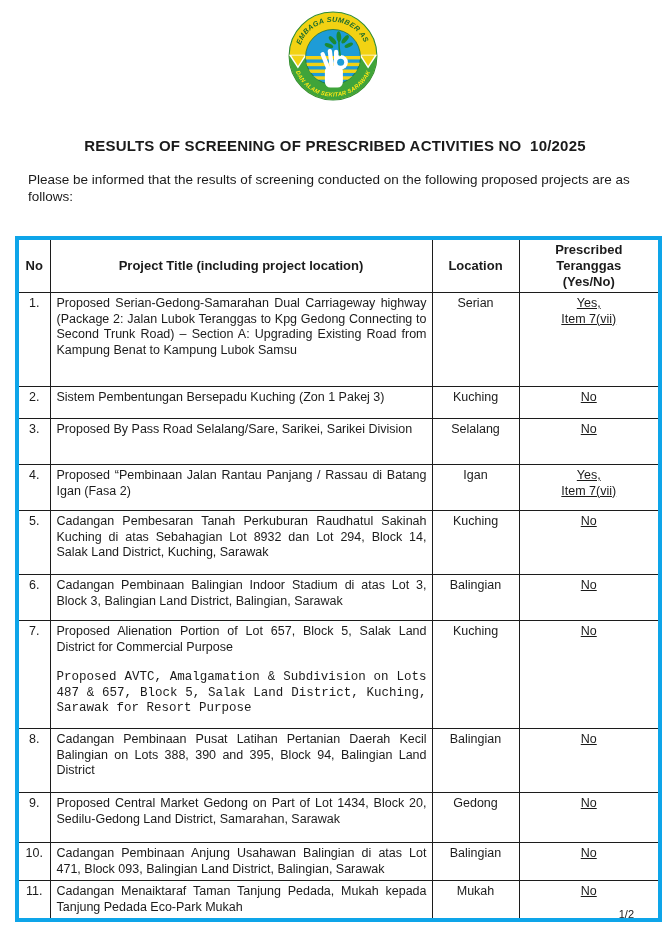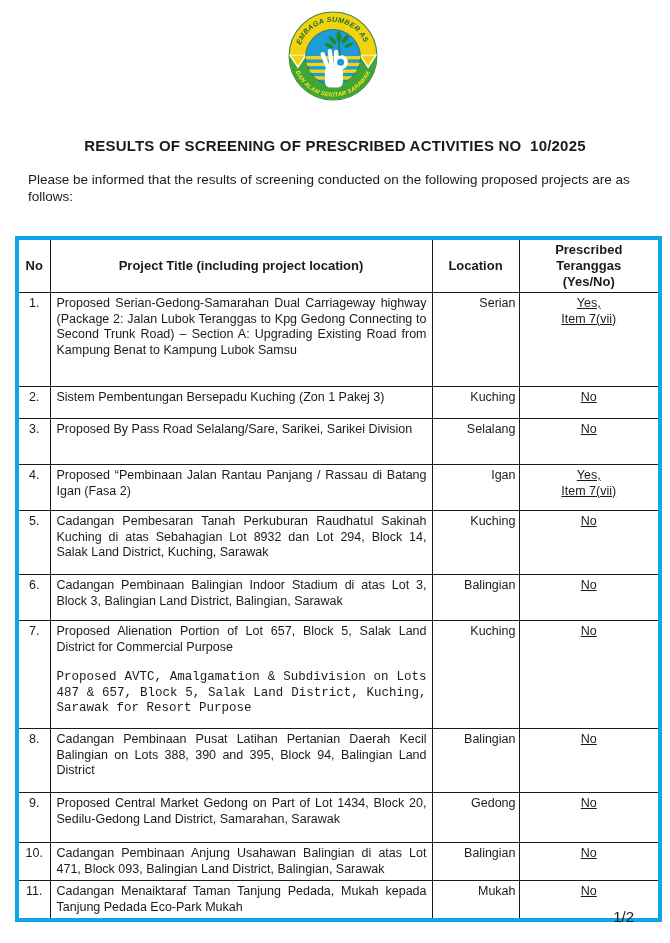--- a/index.html
+++ b/index.html
@@ -70,38 +70,38 @@
     font-size: 13px;
     line-height: 16px;
     height: 45px;
     white-space: pre-line;
     padding: 2px 4px;
   }
   td.no   { text-align: center; padding: 3px 2px; }
   td.title{ text-align: justify; padding: 3px 5px 3px 6px; }
   td.title p { margin: 0; }
   td.title p + p { margin-top: 15px; font-family: Liberation Mono, monospace; }
-  td.loc  { text-align: right; padding: 3px 3px; }
+  td.loc  { text-align: center; padding: 3px 3px; }
   td.presc{ text-align: center; padding: 3px 4px; white-space: pre-line; text-decoration: underline; }
   tbody tr:nth-child(1)  { height: 94px; }
   tbody tr:nth-child(2)  { height: 32px; }
   tbody tr:nth-child(3)  { height: 46px; }
   tbody tr:nth-child(4)  { height: 46px; }
   tbody tr:nth-child(5)  { height: 64px; }
   tbody tr:nth-child(6)  { height: 46px; }
   tbody tr:nth-child(7)  { height: 108px; }
   tbody tr:nth-child(8)  { height: 64px; }
   tbody tr:nth-child(9)  { height: 50px; }
   tbody tr:nth-child(10) { height: 30px; }
   tbody tr:nth-child(11) { height: 36px; }
   .page-number {
     position: absolute;
     top: 908px;
     right: 36px;
-    font-size: 15px;
+    font-size: 11px;
     text-align: center;
   }
 </style>
 </head>
 <body>
 
 <div class="page">
 
   <div class="logo-wrap">
     <svg viewBox="0 0 100 100" aria-hidden="true">

